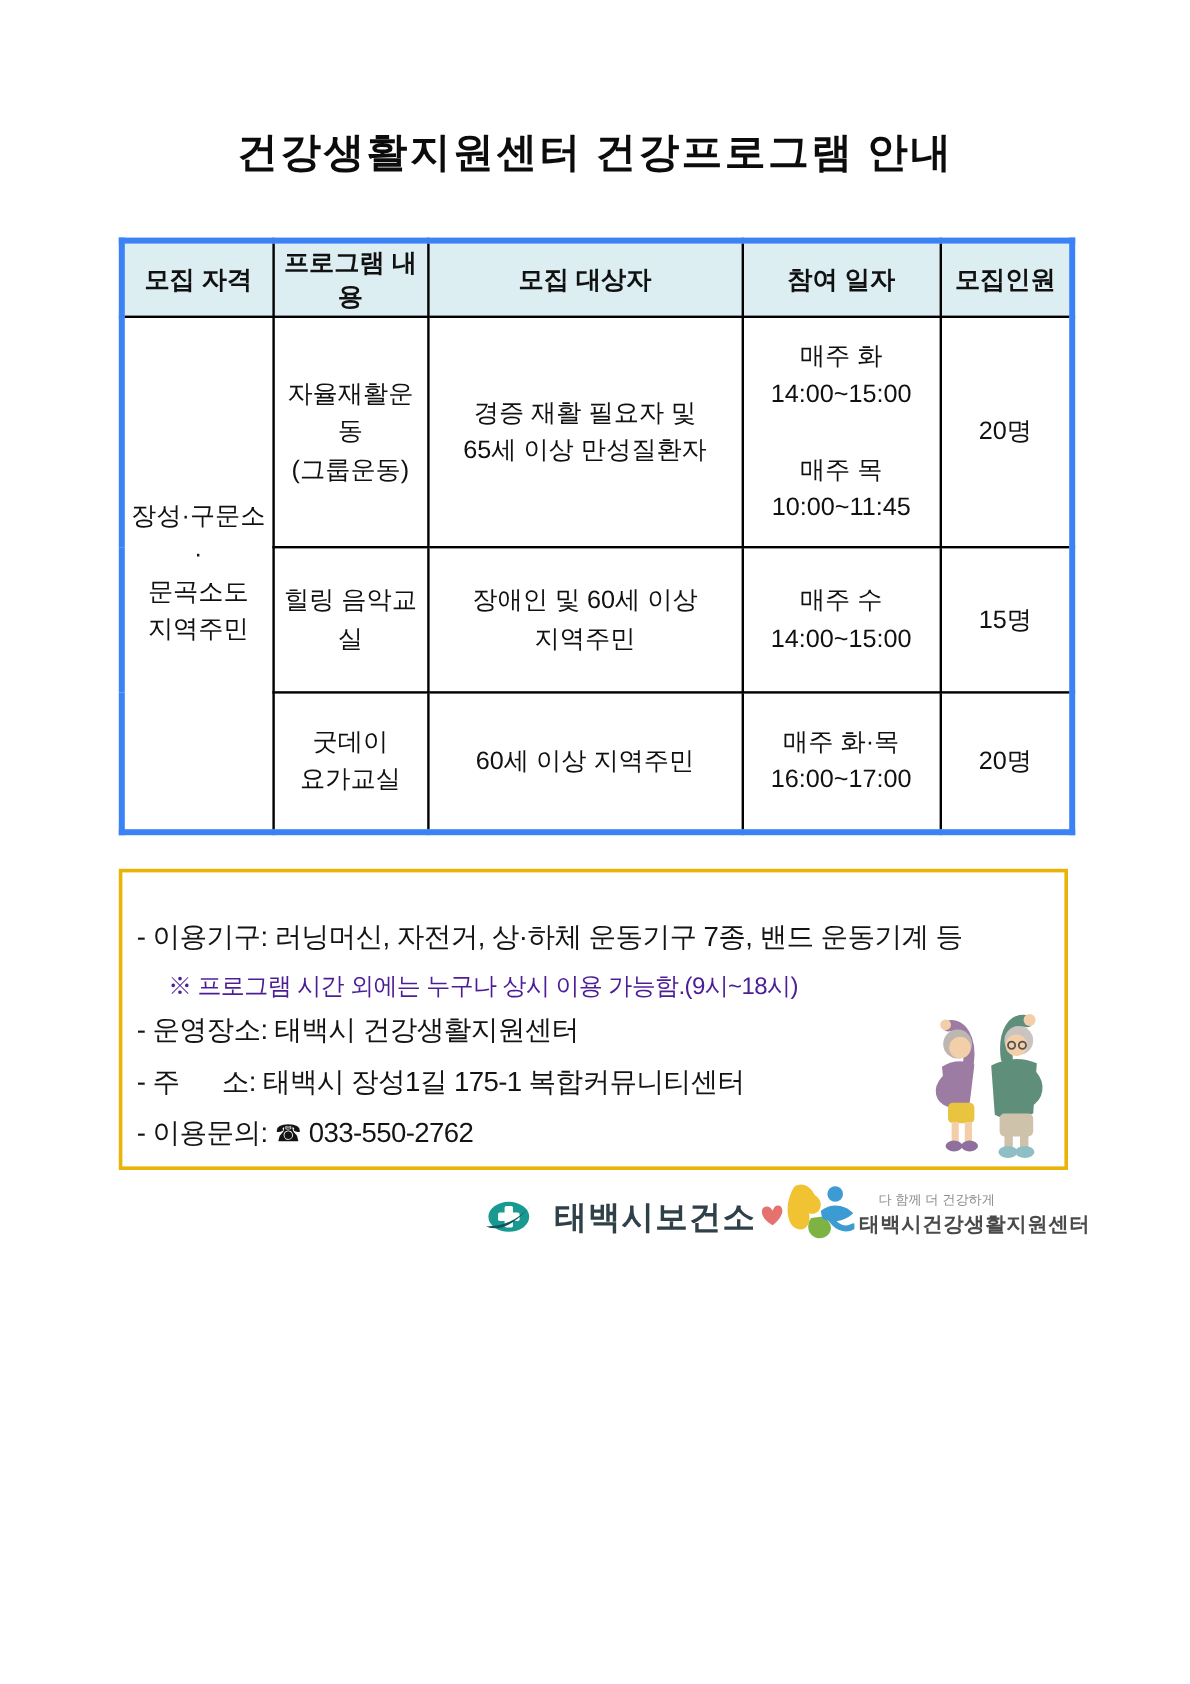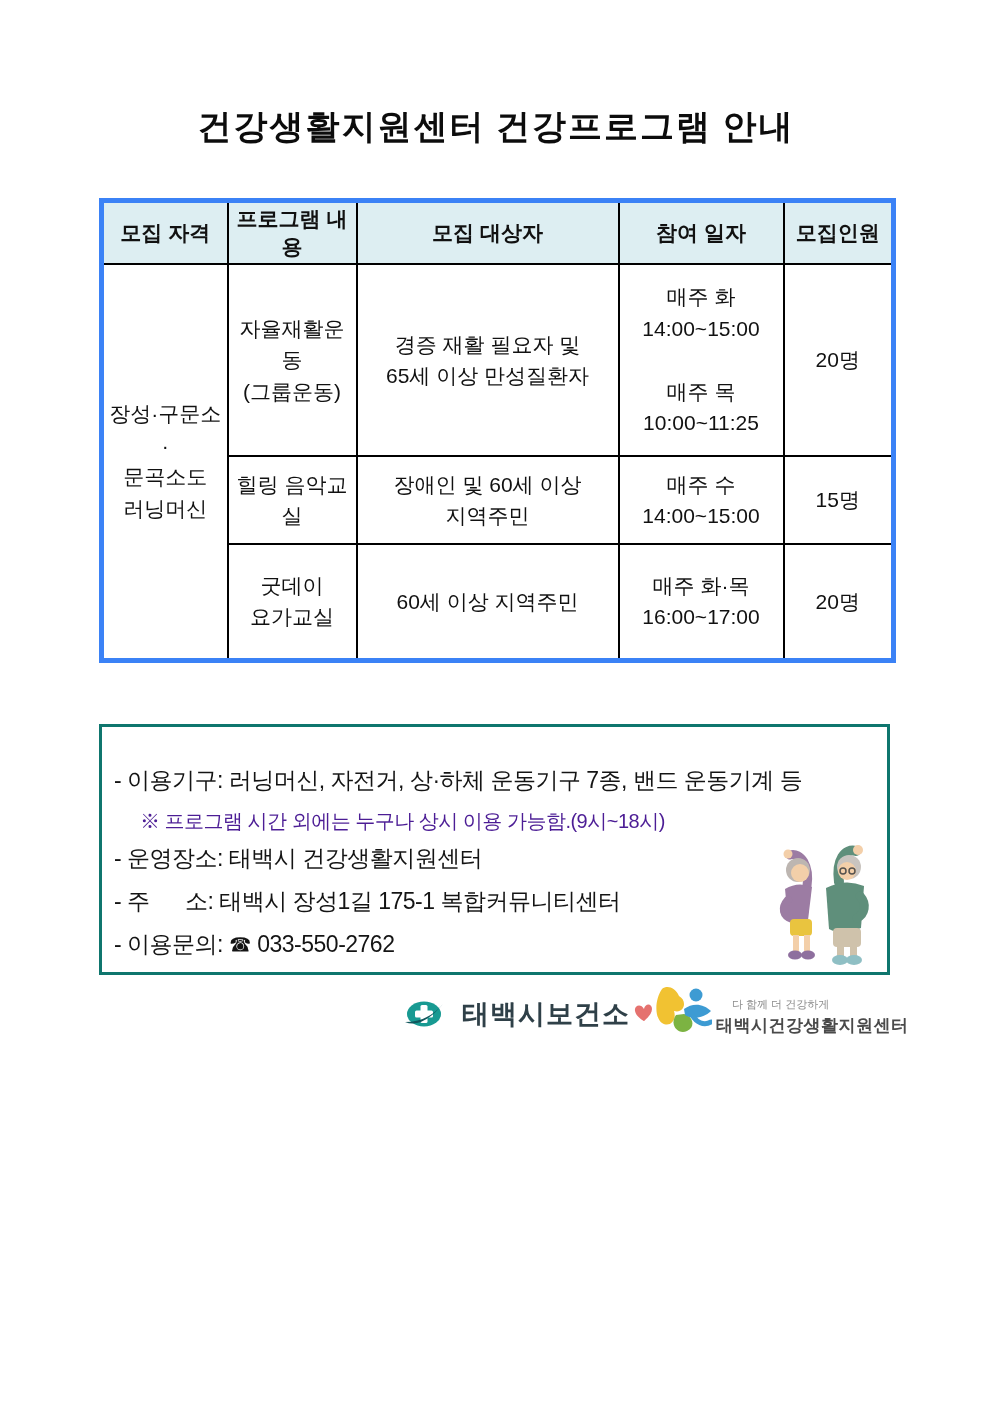--- a/index.html
+++ b/index.html
@@ -22,26 +22,26 @@
     border:2px solid #000; text-align:center; vertical-align:middle;
     padding:2px 4px; box-sizing:border-box;
   }
   .program-table thead th {
     background:#ddeef2; font-size:21px; font-weight:bold; height:60px;
     letter-spacing:0px;
   }
   .program-table td { font-size:21px; line-height:1.5; font-weight:400; }
   .multiline { white-space:pre-line; }
   tr.row-1 { height:192px; }
-  tr.row-2 { height:88px; }
+  tr.row-2 { height:121px; }
   tr.row-3 { height:116px;margin-left:20px; }
 
   .info-box {
     position:absolute; left:99px; top:724px; width:791px; height:251px;
-    border:3px solid #0f766e; box-sizing:border-box;
+    border:3px solid #eab308; box-sizing:border-box;
   }
   .info-lines { position:absolute; left:12px; top:38px; right:4px; }
   .info-line {
     font-size:23px; margin-bottom:12px; white-space:pre-wrap;
     letter-spacing:-0.5px; color:#141414;
   }
   .info-note {
     font-size:20px; margin:0 0 8px 26px; white-space:pre-wrap;
     letter-spacing:-0.5px; color:#4c1d95;
   }
@@ -49,21 +49,21 @@
 
   .logo-health {
     position:absolute; left:404px; top:996px;
     display:flex; align-items:center; gap:18px;
   }
   .logo-health-name {
     font-size:27px; font-weight:600; color:#2f4048; letter-spacing:1px;
   }
   .logo-support {
     position:absolute; left:634px; top:983px;
-    display:flex; align-items:flex-end; gap:4px;
+    display:flex; align-items:center; gap:4px;
   }
   .logo-support-text { padding-top:3px; }
   .logo-support-slogan { font-size:11px; color:#8a8a8a; margin:0 0 2px 16px; }
   .logo-support-name {
     font-size:17px; font-weight:bold; color:#4a4a4a; letter-spacing:0.5px;
   }
 </style>
 </head>
 <body>
 
@@ -76,30 +76,30 @@
       <th style="width:129px">프로그램 내용</th>
       <th style="width:262px">모집 대상자</th>
       <th style="width:165px">참여 일자</th>
       <th style="width:110px">모집인원</th>
     </tr>
   </thead>
   <tbody>
     <tr class="row-1">
       <td rowspan="3" class="multiline">장성·구문소·
 문곡소도
-러닝머신</td>
+지역주민</td>
       <td class="multiline">자율재활운동
 (그룹운동)</td>
       <td class="multiline">경증 재활 필요자 및
 65세 이상 만성질환자</td>
       <td class="multiline">매주 화
 14:00~15:00
 
 매주 목
-10:00~11:25</td>
+10:00~11:45</td>
       <td>20명</td>
     </tr>
     <tr class="row-2">
       <td class="multiline">힐링 음악교실</td>
       <td class="multiline">장애인 및 60세 이상
 지역주민</td>
       <td class="multiline">매주 수
 14:00~15:00</td>
       <td>15명</td>
     </tr>

